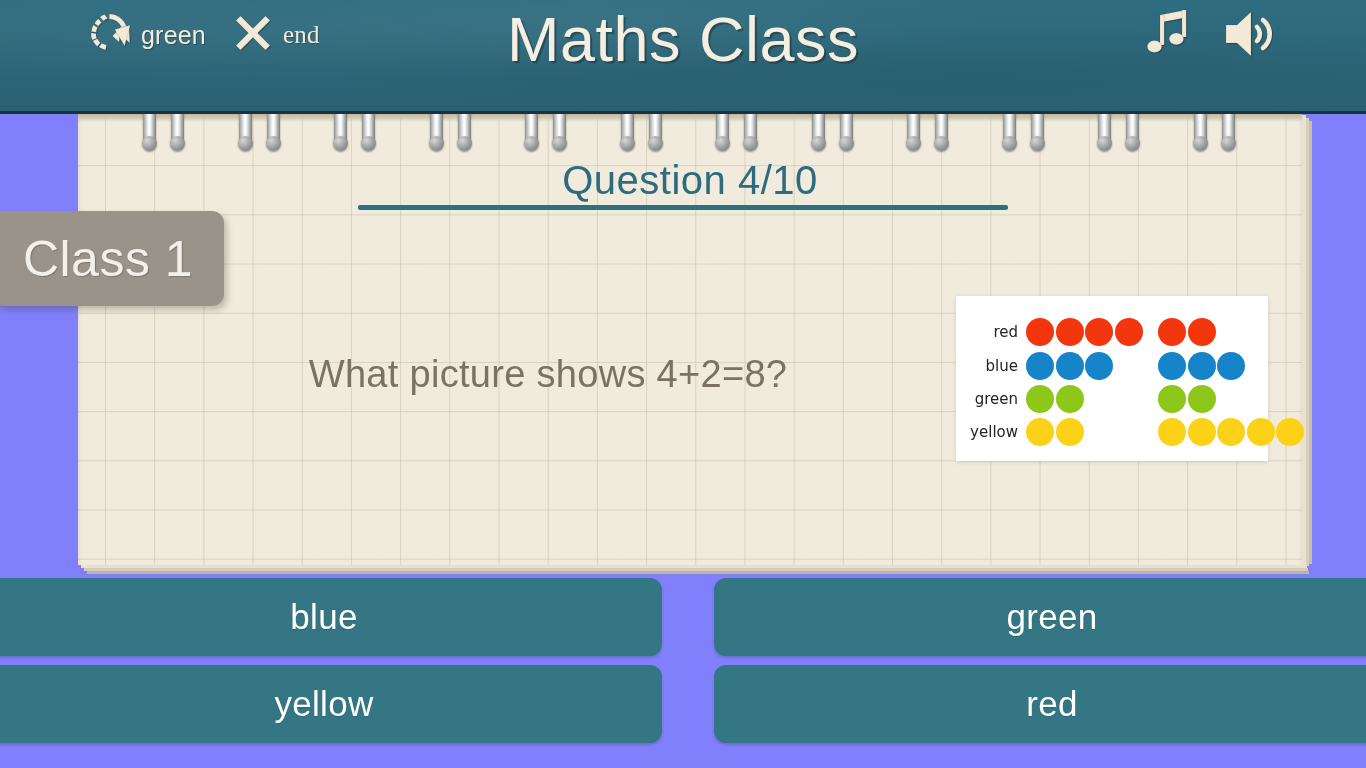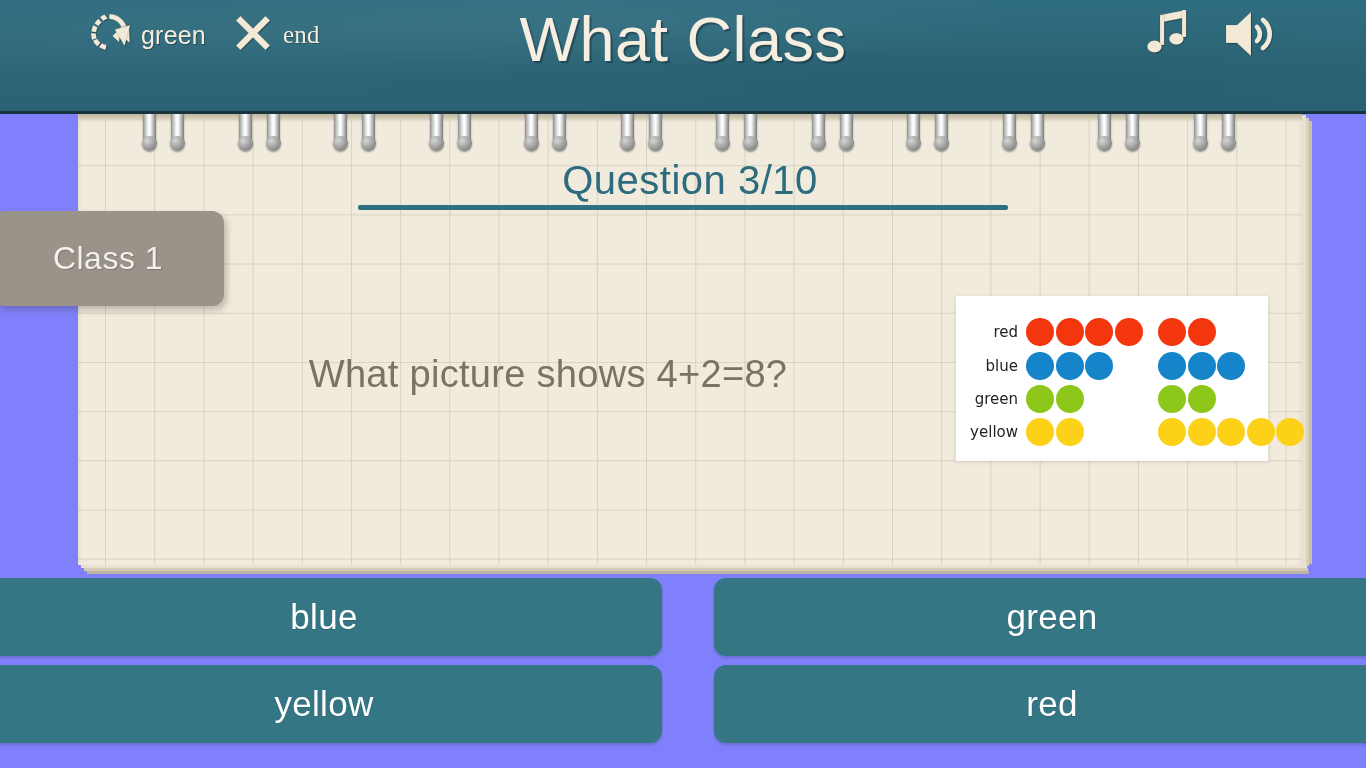--- a/index.html
+++ b/index.html
@@ -148,21 +148,21 @@
     background: #9a938a;
     border-radius: 12px;
     display: flex;
     align-items: center;
     justify-content: center;
     z-index: 60;
     box-shadow: 3px 4px 6px rgba(60,55,45,0.28);
     cursor: pointer;
   }
   .class-tab .t {
-    font-size: 32px;
+    font-size: 50px;
     color: #f3f0ea;
     text-shadow: 1px 1px 1px rgba(0,0,0,0.2);
     letter-spacing: 0.5px;
   }
 
   
   .q-header {
     position: absolute;
     left: 0; top: 45px;
     width: 1224px;
@@ -285,21 +285,21 @@
       <span class="ico">
         <svg width="42" height="42" viewBox="0 0 42 42">
           <g fill="#f3e9d7" stroke="rgba(0,0,0,0.18)" stroke-width="0.6">
             <path d="M8.5 4 L21 16.5 L33.5 4 L38 8.5 L25.5 21 L38 33.5 L33.5 38 L21 25.5 L8.5 38 L4 33.5 L16.5 21 L4 8.5 Z"></path>
           </g>
         </svg>
       </span>
       <span class="lbl">end</span>
     </div>
 
-    <div class="title">What Class</div>
+    <div class="title">Maths Class</div>
 
     <div id="music-btn">
       <span class="ico">
         <svg width="54" height="52" viewBox="0 0 54 52">
           <g fill="#f3e9d7" stroke="rgba(0,0,0,0.16)" stroke-width="0.6">
             <path d="M20 7 L46 2 L46 9.5 L20 14.5 Z"></path>
             <rect x="20" y="7" width="4.2" height="30"></rect>
             <rect x="42" y="2" width="4.2" height="27"></rect>
             <ellipse cx="14.5" cy="38.5" rx="7.2" ry="5.9"></ellipse>
             <ellipse cx="36.4" cy="30.8" rx="7.2" ry="5.9"></ellipse>
@@ -327,21 +327,21 @@
     <div class="pg-edge pg-r1"></div>
     <div class="pg-edge pg-r2"></div>
     <div class="pg-edge pg-r3"></div>
     <div class="pg-edge pg-b1"></div>
     <div class="pg-edge pg-b2"></div>
     <div class="pg-edge pg-b3"></div>
 
     <div class="paper">
 
       <div class="q-header">
-        <span class="qt">Question 3/10</span>
+        <span class="qt">Question 4/10</span>
       </div>
       <div class="q-rule"></div>
 
       <div class="q-text">What picture shows 4+2=8?</div>
 
       <div class="dot-panel" id="dot-panel">
           <div class="dot-row" style="top: 19px;">
             <div class="rlbl">red</div>
             <div class="dot-track">
               <div class="dot" style="width: 28px; height: 28px; left: 0px; margin-top: -14px; background: rgb(244, 54, 14);"></div>

